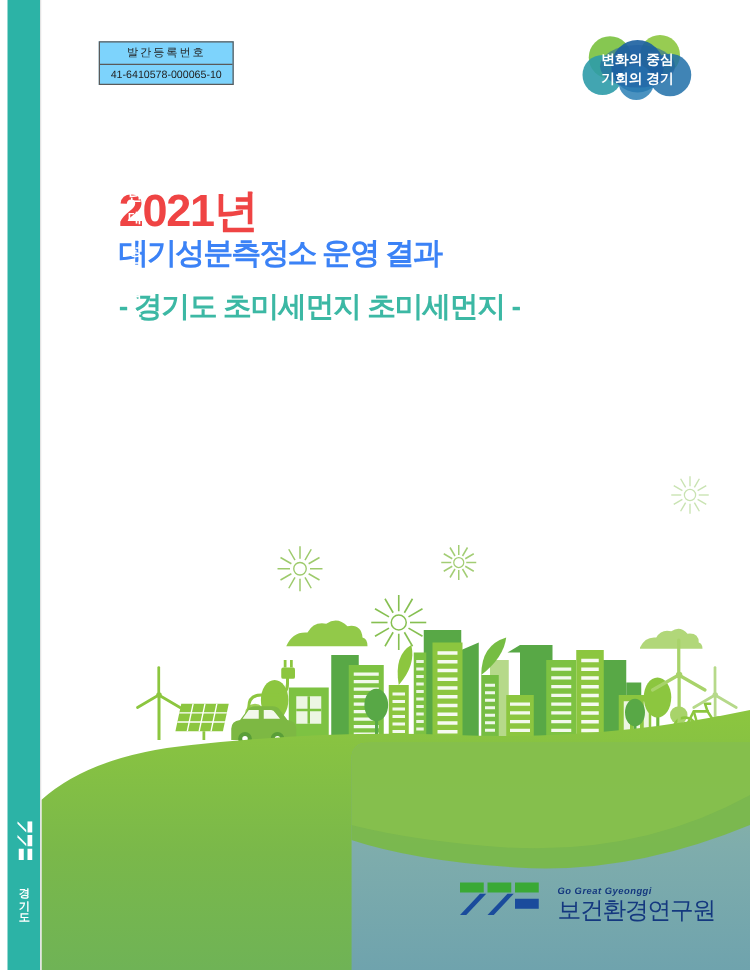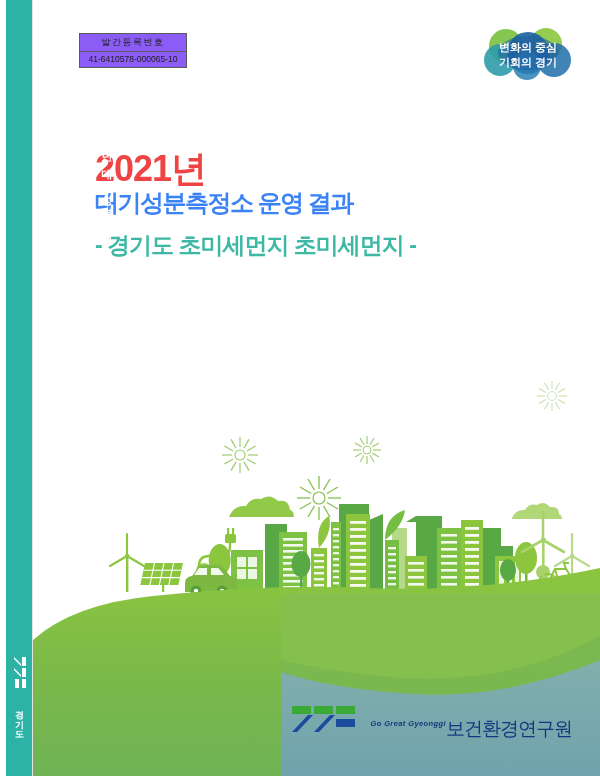--- a/index.html
+++ b/index.html
@@ -71,21 +71,21 @@
     overflow:hidden;
     z-index:10;
   }
 
   
   .reg-box {
     position:absolute;
     left:46px; top:33px;
     width:108px;
     border:1px solid #5a5a5a;
-    background:#8b5cf6;
+    background:#7dd3fc;
     text-align:center;
     z-index:30;
   }
   .reg-title {
     font-size:9px;
     color:#222;
     padding:2px 0 2px;
     letter-spacing:1.5px;
     border-bottom:1px solid #5a5a5a;
     font-weight:500;
@@ -93,21 +93,21 @@
   .reg-num {
     font-size:8.5px;
     color:#222;
     padding:2px 0 2.5px;
     letter-spacing:0px;
   }
 
   
   .slogan {
     position:absolute;
-    right:16px; top:22px;
+    right:34px; top:22px;
     width:112px; height:62px;
     z-index:30;
   }
   .slogan svg { display:block; width:112px; height:62px; }
 
   
   .title-block {
     position:absolute;
     left:62px; top:148px;
     z-index:30;
@@ -148,21 +148,21 @@
   
   .inst-logo {
     position:absolute;
     right:28px; bottom:38px;
     z-index:35;
     display:flex;
     align-items:flex-end;
     gap:6px;
   }
   .inst-mark { width:72px; height:34px; }
-  .inst-txt { display:flex; flex-direction:row; justify-content:flex-end; }
+  .inst-txt { display:flex; flex-direction:column; justify-content:flex-end; }
   .inst-en {
     font-size:7.5px;
     font-weight:bold;
     font-style:italic;
     color:#14387f;
     letter-spacing:0.4px;
     margin-bottom:2px;
     white-space:nowrap;
   }
   .inst-kr {

